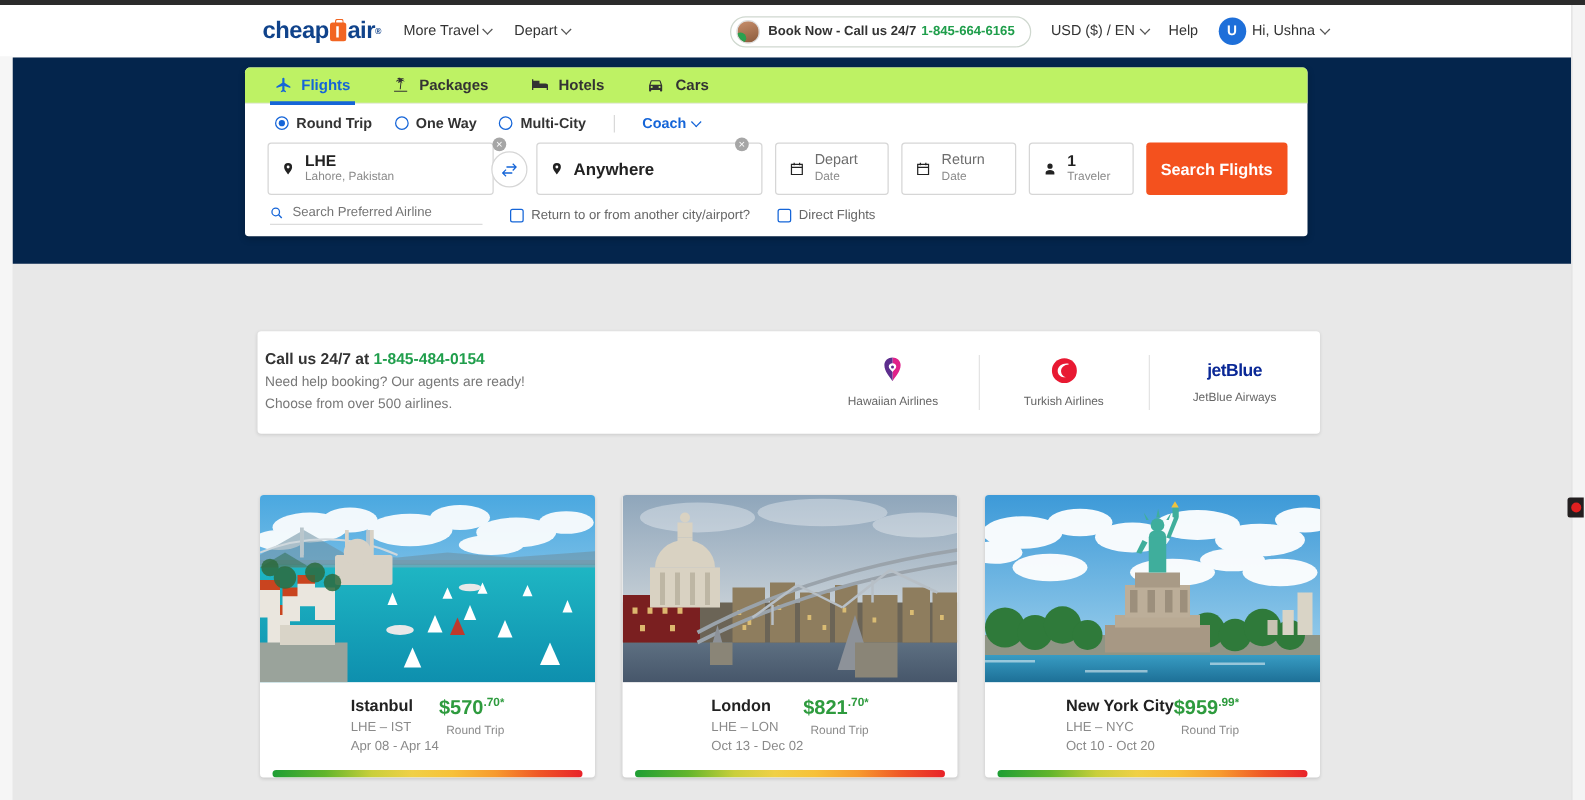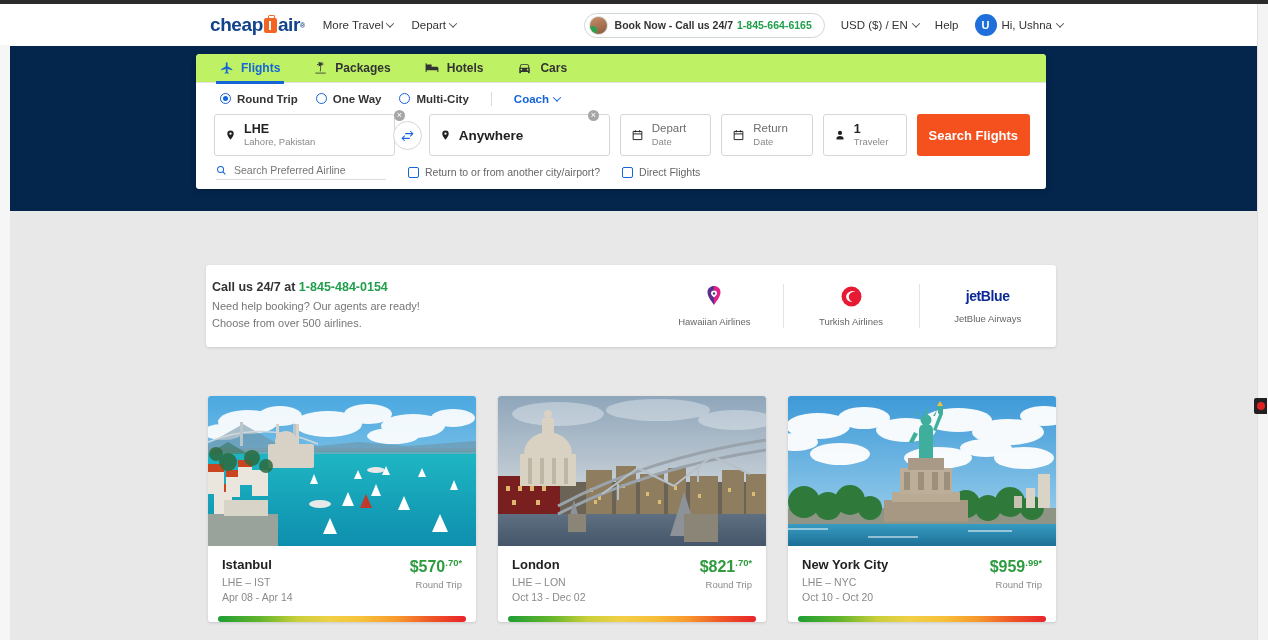--- a/index.html
+++ b/index.html
@@ -110,21 +110,21 @@
   .cp-logo { flex:1; display:flex; flex-direction:column; align-items:center; justify-content:center; gap:9px; position:relative; }
   .cp-logo + .cp-logo::before { content:""; position:absolute; left:0; top:2px; bottom:2px; width:1px; background:#e4e4e4; }
   .cp-logo-name { font-size:9.5px; color:#666; }
 
   
   .deals-title { position:absolute; top:367px; left:206px; font-size:13.5px; font-weight:bold; color:#333; }
   .deals-title .low { color:#2e9b3e; }
   .cards { position:absolute; top:396px; left:208px; display:flex; gap:22px; }
   .card { width:268px; background:#fff; border-radius:3px; box-shadow:0 1px 3px rgba(0,0,0,.14); overflow:hidden; cursor:pointer; }
   .card-img { height:150px; position:relative; overflow:hidden; }
-  .card-body { padding:11px 14px 9px 14px; display:flex; justify-content:space-between; align-items:flex-start; }
+  .card-body { padding:11px 14px 9px 14px; display:flex; justify-content:center; align-items:flex-start; }
   .c-city { font-size:13px; font-weight:bold; color:#222; }
   .c-route { font-size:10.5px; color:#8a8a8a; margin-top:4px; }
   .c-dates { font-size:10.5px; color:#8a8a8a; margin-top:3px; }
   .c-price { font-size:16px; font-weight:bold; color:#2e9b3e; text-align:right; white-space:nowrap; }
   .c-price .cents { font-size:9.5px; vertical-align:super; }
   .c-price .star { font-size:9px; vertical-align:super; color:#2e9b3e; }
   .c-trip { font-size:9.5px; color:#8a8a8a; text-align:right; margin-top:3px; }
   .c-bar { height:6px; margin:4px 10px 0 10px; border-radius:3px;
     background:linear-gradient(90deg,#1e9e34 0%,#62b52c 17%,#c9cf3a 32%,#f0d046 45%,#f7c13a 58%,#f79a2e 72%,#ef5626 86%,#e8232a 100%); }
 

